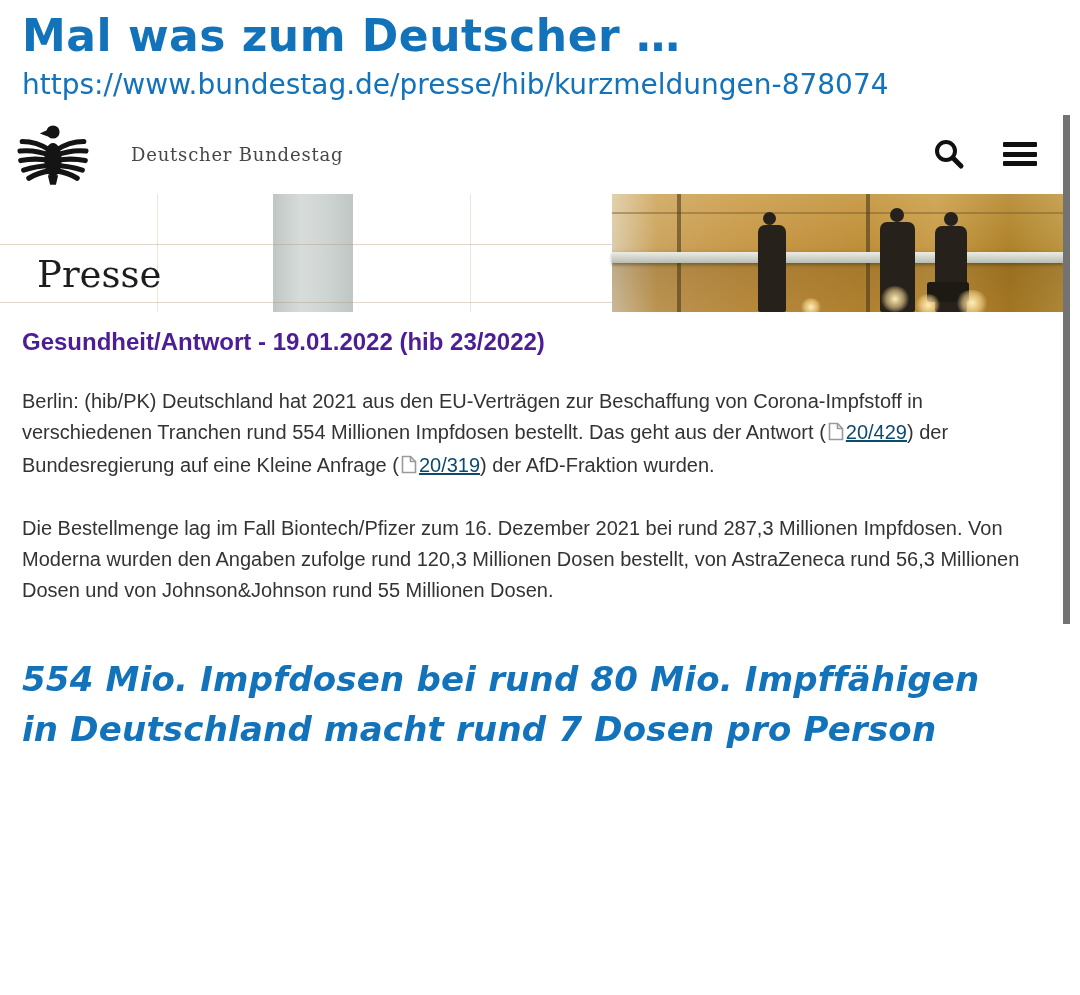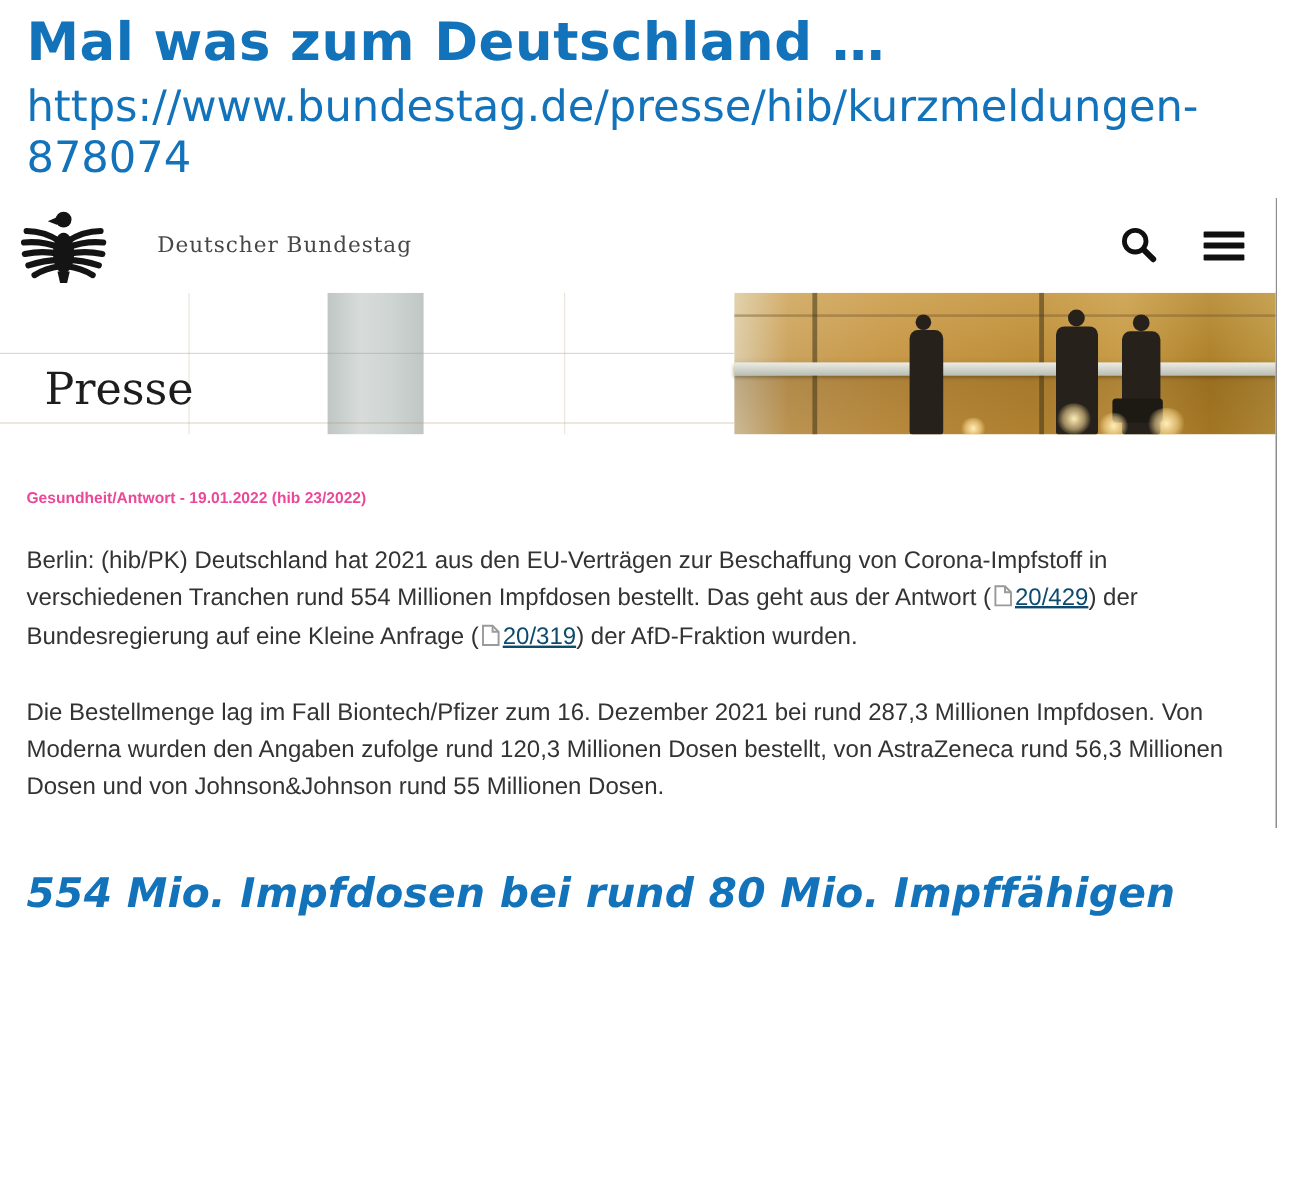--- a/index.html
+++ b/index.html
@@ -10,28 +10,28 @@
 
   
   .annotation-top{padding:12px 20px 0 22px;}
   .annotation-heading{
     font-family:"DejaVu Sans",sans-serif;
     font-weight:bold;font-size:44px;line-height:1.1;
     color:#1272ba;letter-spacing:.5px;margin:0;
   }
   .annotation-url{
     font-family:"DejaVu Sans",sans-serif;
-    font-size:36px;line-height:1.15;color:#1272ba;
+    font-size:28px;line-height:1.15;color:#1272ba;
     text-decoration:none;display:inline-block;margin-top:9px;
   }
 
   
   .screenshot{
     width:1063px;margin-top:13px;background:#fff;
-    border-right:1px solid #737373;
+    border-right:7px solid #737373;
   }
 
   
   .site-header{
     height:79px;display:flex;align-items:center;
     padding:0 26px 0 15px;box-sizing:border-box;background:#fff;
   }
   .eagle{width:76px;height:66px;display:block;cursor:pointer;}
   .brand{
     font-family:"DejaVu Serif","Liberation Serif",serif;
@@ -77,41 +77,41 @@
     font-size:37px;color:#1d1d1d;
   }
 
   
   .article{padding:16px 24px 18px 22px;}
   .article-title{
     font-family:"DejaVu Serif","Liberation Serif",serif;font-weight:normal;
     font-size:33px;color:#222;margin:0 0 0 0;line-height:1.25;
   }
   .article-meta{
-    font-size:13px;font-weight:bold;color:#ec4899;margin-top:29px;
+    font-size:24px;font-weight:bold;color:#4c1d95;
   }
   .article p{
     font-size:20px;line-height:31px;color:#333;
     margin:30px 0 0 0;max-width:1016px;
   }
   .doc-link{color:#0c4a6e;text-decoration:underline;cursor:pointer;}
   .doc-icon{display:inline-block;vertical-align:-2px;margin:0 2px 0 2px;}
 
   
   .annotation-bottom{
     padding:30px 20px 0 22px;
     font-family:"DejaVu Sans",sans-serif;font-weight:bold;
     font-size:34px;line-height:50px;color:#1272ba;letter-spacing:.2px;font-style:italic;
   }
 </style>
 </head>
 <body>
 
 <div class="annotation-top">
-  <h1 class="annotation-heading">Mal was zum Deutschland …</h1>
+  <h1 class="annotation-heading">Mal was zum Deutscher …</h1>
   <a class="annotation-url" href="#">https://www.bundestag.de/presse/hib/kurzmeldungen-878074</a>
 </div>
 
 <div class="screenshot">
 
   <div class="site-header">
     <svg class="eagle" viewBox="0 0 100 90" aria-hidden="true">
       <g stroke="#141414" stroke-width="7" stroke-linecap="round" fill="none">
         <path d="M46 40 Q28 28 8 28"></path>
         <path d="M46 47 Q26 39 5 41"></path>
@@ -186,13 +186,14 @@
             <path d="M9.5 1.5 v5 h5" fill="none" stroke="#9a9a9a" stroke-width="1.6"></path>
           </svg></span><a class="doc-link" href="#">20/319</a><span>) der AfD-Fraktion wurden.</span></p>
 
     <p>Die Bestellmenge lag im Fall Biontech/Pfizer zum 16. Dezember 2021 bei rund 287,3 Millionen Impfdosen. Von Moderna wurden den Angaben zufolge rund 120,3 Millionen Dosen bestellt, von AstraZeneca rund 56,3 Millionen Dosen und von Johnson&amp;Johnson rund 55 Millionen Dosen.</p>
 
   </div>
 </div>
 
 <div class="annotation-bottom">
   <div>554 Mio. Impfdosen bei rund 80 Mio. Impffähigen</div>
+  <div>in Deutschland macht rund 7 Dosen pro Person</div>
 </div>
 
 </body></html>

